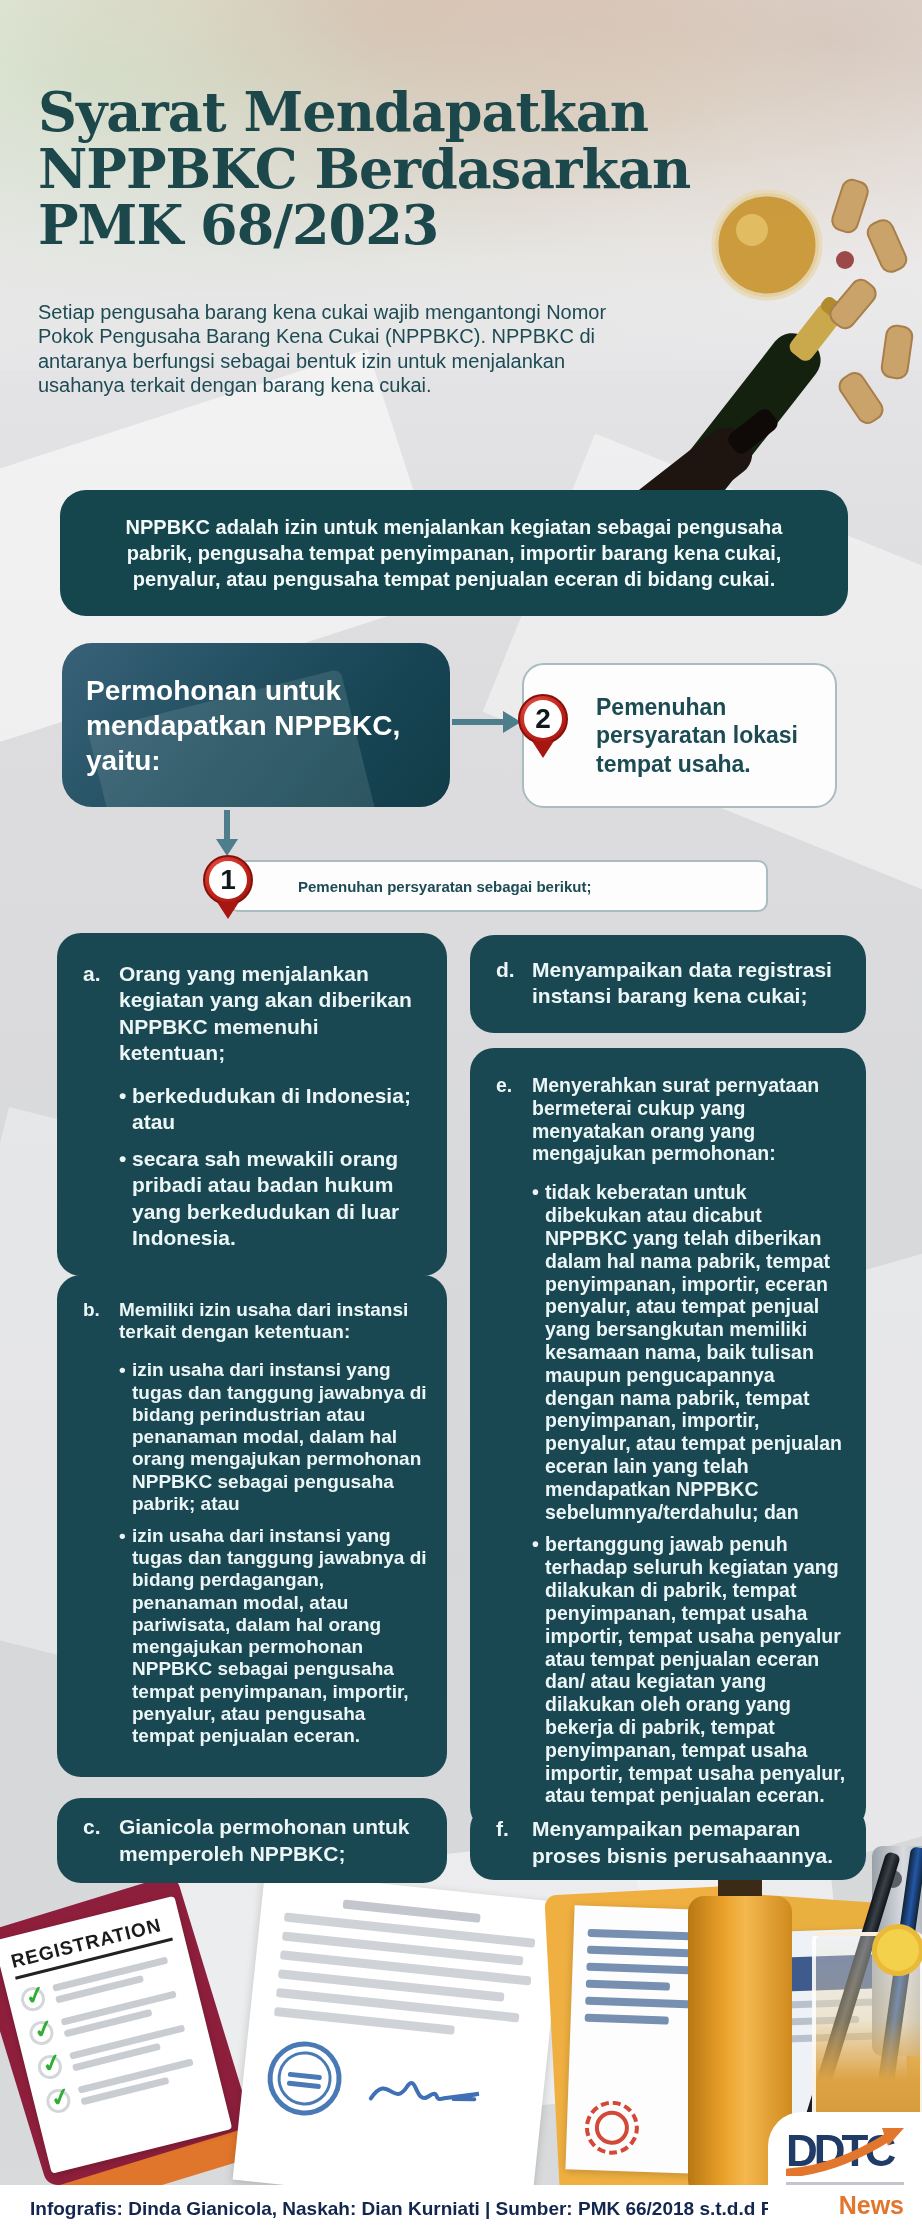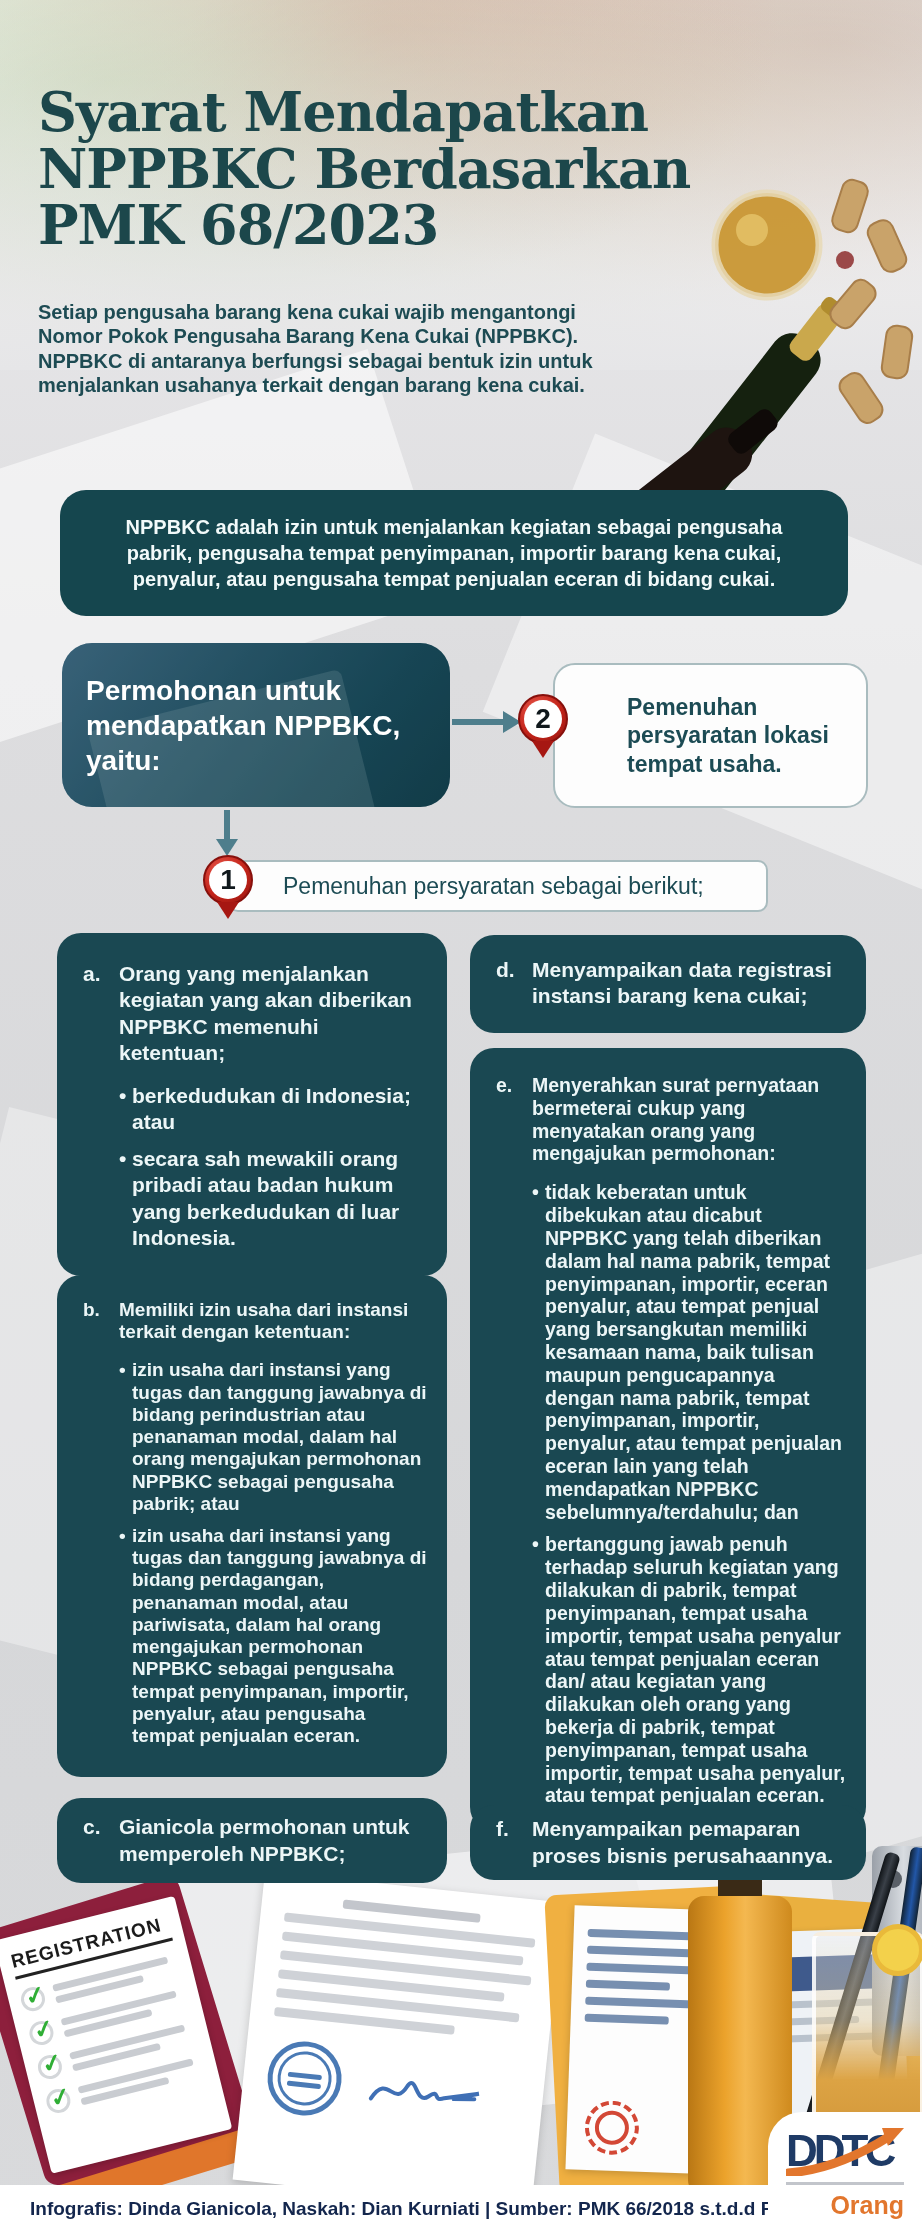--- a/index.html
+++ b/index.html
@@ -23,21 +23,21 @@
   .shape3{left:-60px;top:1150px;width:420px;height:520px;transform:rotate(14deg);background:rgba(255,255,255,.35);}
   .shape4{left:560px;top:1300px;width:480px;height:560px;transform:rotate(-16deg);background:rgba(255,255,255,.4);}
   .shape5{left:140px;top:1850px;width:700px;height:260px;transform:rotate(-6deg);background:rgba(245,245,246,.7);}
   
   .wine-photo{position:absolute;right:0;top:150px;z-index:1;}
   
   .title{position:absolute;left:38px;top:84px;z-index:2;margin:0;
     font-family:"DejaVu Serif",serif;font-weight:bold;color:#1c474b;
     font-size:54px;line-height:1.05;letter-spacing:-1px;}
   .title span{display:block;}
-  .intro{position:absolute;z-index:2;margin:0;color:#1d4b53;font-weight:bold;font-size:20px;line-height:1.22;}
+  .intro{position:absolute;z-index:2;margin:0;color:#1d4b53;font-weight:normal;font-size:20px;line-height:1.22;}
   .intro-1{left:38px;top:300px;width:580px;}
   .intro-2{left:38px;top:412px;width:500px;}
   
   .banner{position:absolute;left:60px;top:490px;width:788px;min-height:120px;z-index:2;
     box-sizing:border-box;background:#15464e;border-radius:26px;padding:24px 46px;
     color:#f2fafa;font-weight:bold;font-size:20px;line-height:1.3;text-align:center;
     display:flex;align-items:center;justify-content:center;}
   
   .app-box{position:absolute;left:62px;top:643px;width:388px;height:164px;z-index:2;border-radius:30px;overflow:hidden;
     background:linear-gradient(128deg,#48708a 0%,#2d5a6e 38%,#1b4a5a 70%,#143d49 100%);
@@ -57,25 +57,25 @@
   .pin .pin-head{position:absolute;inset:0;border-radius:50%;
     background:radial-gradient(circle at 35% 30%,#e8564a,#c3241a 55%,#8e120d 100%);
     border:2px solid #87100c;box-sizing:border-box;}
   .pin .pin-tip{position:absolute;left:50%;bottom:-14px;transform:translateX(-50%);width:0;height:0;
     border-left:11px solid transparent;border-right:11px solid transparent;border-top:17px solid #a61712;}
   .pin .pin-inner{position:absolute;inset:6px;background:#fff;border-radius:50%;
     display:flex;align-items:center;justify-content:center;font-weight:bold;font-size:28px;color:#10181c;}
   .pin2{left:518px;top:694px;}
   .pin1{left:203px;top:855px;}
   .white-box{position:absolute;box-sizing:border-box;background:#fdfdfd;border:2px solid #a9bcbf;z-index:3;}
-  .step2-box{left:553px;top:663px;width:315px;height:145px;border-radius:22px;
+  .step2-box{left:522px;top:663px;width:315px;height:145px;border-radius:22px;
     display:flex;align-items:center;}
   .step2-text{margin-left:72px;width:215px;color:#1c4b54;font-weight:bold;font-size:23px;line-height:1.22;}
   .step1-bar{left:228px;top:860px;width:540px;height:52px;border-radius:10px;display:flex;align-items:center;}
-  .step1-text{margin-left:53px;color:#1c4b54;font-weight:normal;font-size:23px;white-space:nowrap;}
+  .step1-text{margin-left:68px;color:#1c4b54;font-weight:bold;font-size:15px;white-space:nowrap;}
   
   .card{position:absolute;box-sizing:border-box;background:#1a4852;border-radius:24px;z-index:2;
     color:#ecf6f7;font-weight:bold;padding:28px 20px 24px 26px;}
   .chead{display:grid;grid-template-columns:36px 1fr;}
   .card .letter{font-weight:bold;}
   .bullets{list-style:none;margin:16px 0 0 36px;padding:0;}
   .bullet{position:relative;padding-left:13px;margin-top:10px;}
   .bullet::before{content:"\2022";position:absolute;left:0;top:0;}
   .card-a{left:57px;top:933px;width:390px;min-height:317px;font-size:21px;line-height:1.26;}
   .card-b{left:57px;top:1275px;width:390px;min-height:502px;font-size:19px;line-height:1.17;padding-top:24px;}
@@ -357,16 +357,16 @@
     <div class="credits">Infografis: Dinda Gianicola, Naskah: Dian Kurniati | Sumber: PMK 66/2018 s.t.d.d PMK 68/2023</div>
   </div>
 
   <div class="logo-card">
     <svg width="120" height="50" viewBox="0 0 120 50">
       <text x="0" y="40" font-family="Liberation Sans, sans-serif" font-size="44" font-weight="bold" fill="#1f3b66" letter-spacing="-4">DDTC</text>
       <path d="M2 47 C 30 45, 66 34, 104 10" stroke="#e2762d" stroke-width="9" fill="none" stroke-linecap="round"></path>
       <polygon points="96,2 118,2 102,20" fill="#e2762d"></polygon>
     </svg>
     <div class="logo-rule"></div>
-    <div class="logo-news">Orang</div>
+    <div class="logo-news">News</div>
   </div>
 
 </div>
 
 </body></html>

